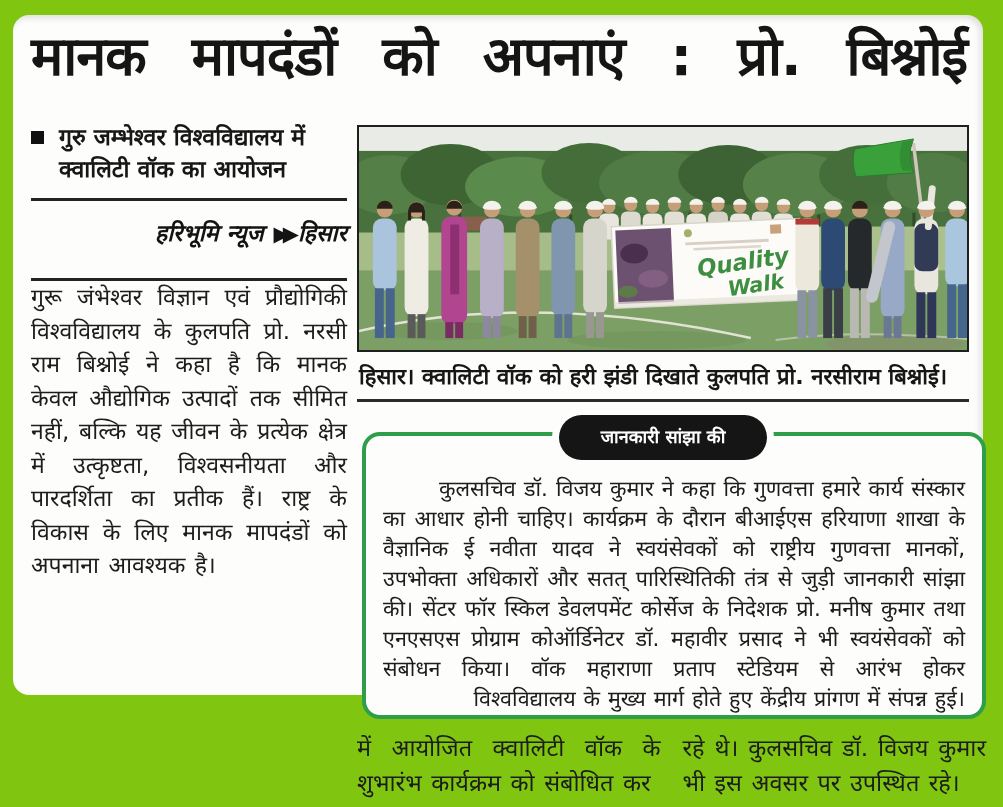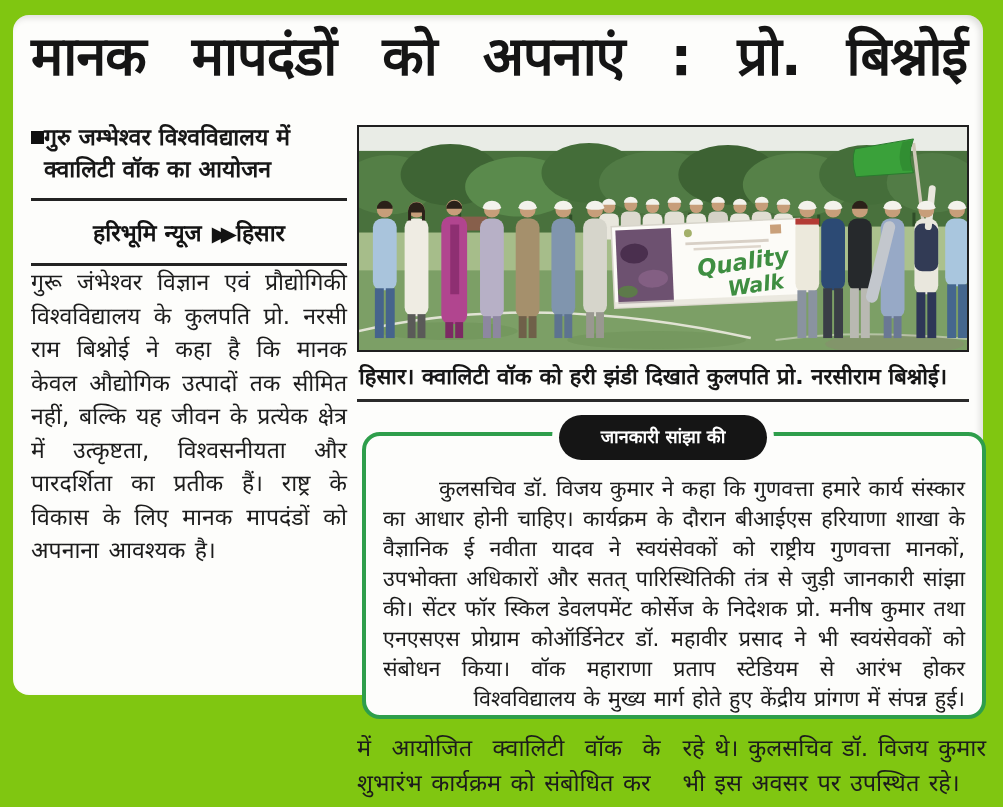--- a/index.html
+++ b/index.html
@@ -19,24 +19,24 @@
   
   .headline {
     position:absolute; top:14px; left:18px; width:936px;
     font-size:54px; line-height:1.05; font-weight:800; color:#151515;
     letter-spacing:-1px;
     text-align:justify; text-align-last:justify;
     white-space:nowrap; transform:scaleX(1.0);
   }
   
   .left-col { position:absolute; left:18px; top:106px; width:316px; }
-  .subhead { display:flex; font-weight:700; font-size:23px; line-height:32px; color:#171717; }
+  .subhead { display:flex; gap:15px; font-weight:700; font-size:23px; line-height:32px; color:#171717; }
   .bullet { width:13px; height:13px; background:#101010; margin-top:10px; flex:none; }
   .rule { border-top:3px solid #232323; margin-top:13px; }
-  .byline { text-align:center; font-weight:700; font-size:23px; padding:15px 0 15px; color:#131313; }
+  .byline { text-align:right; font-weight:700; font-size:23px; padding:15px 0 30px; color:#131313;font-style:italic; }
   .ff-icon { letter-spacing:-7px; margin-left:10px; margin-right:6px; font-size:21px; }
   .bodytext { }
   .bodytext p { font-size:23px; line-height:33.5px; text-align:justify; word-spacing:2px; color:#1c1c1c; }
   .bodytext p.indent { text-indent:62px; }
   
   .right-col { position:absolute; left:344px; top:110px; width:612px; }
   .photo-frame { width:612px; height:227px; border:2px solid #1f1f1f; background:#e9ece6; overflow:hidden; }
   .photo-frame svg { display:block; width:100%; height:100%; }
   .caption { font-size:22px; font-weight:700; padding:8px 2px 9px; border-bottom:3px solid #2b2b2b; color:#161616; }
   .caption .lead { font-weight:700; }

